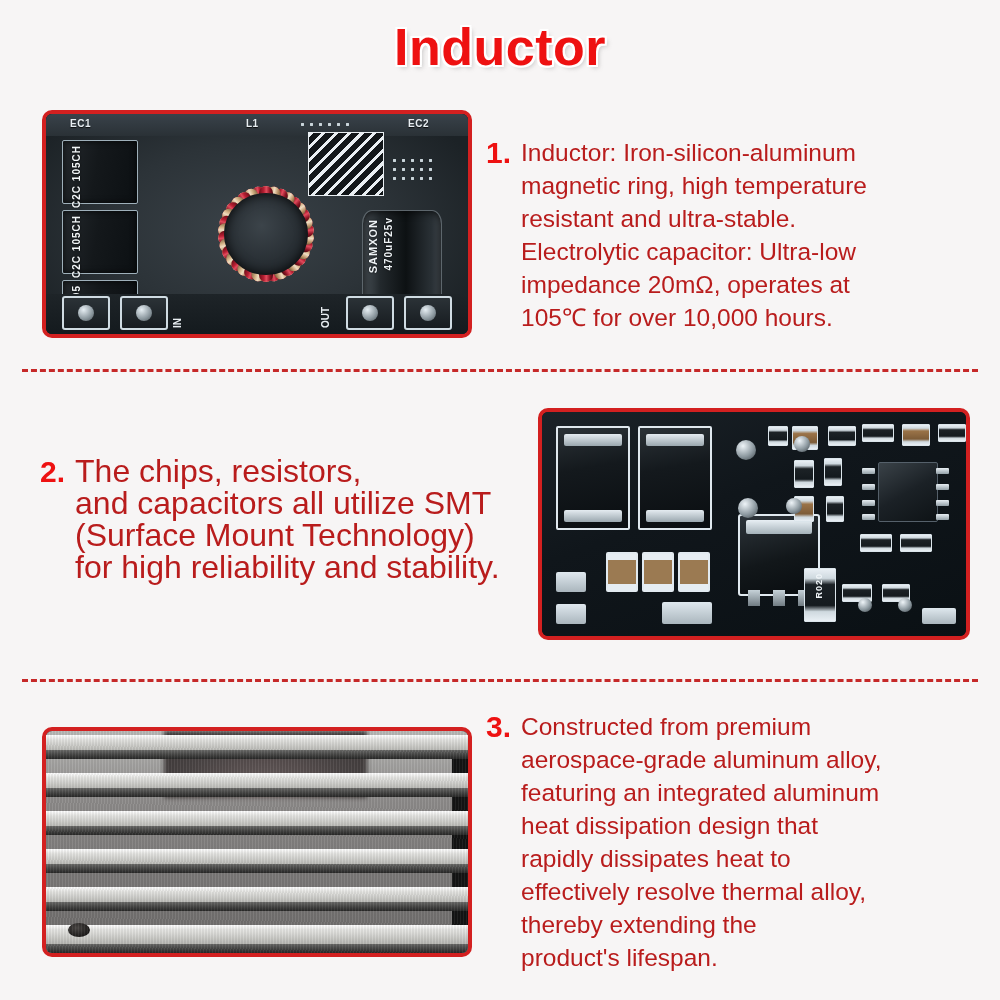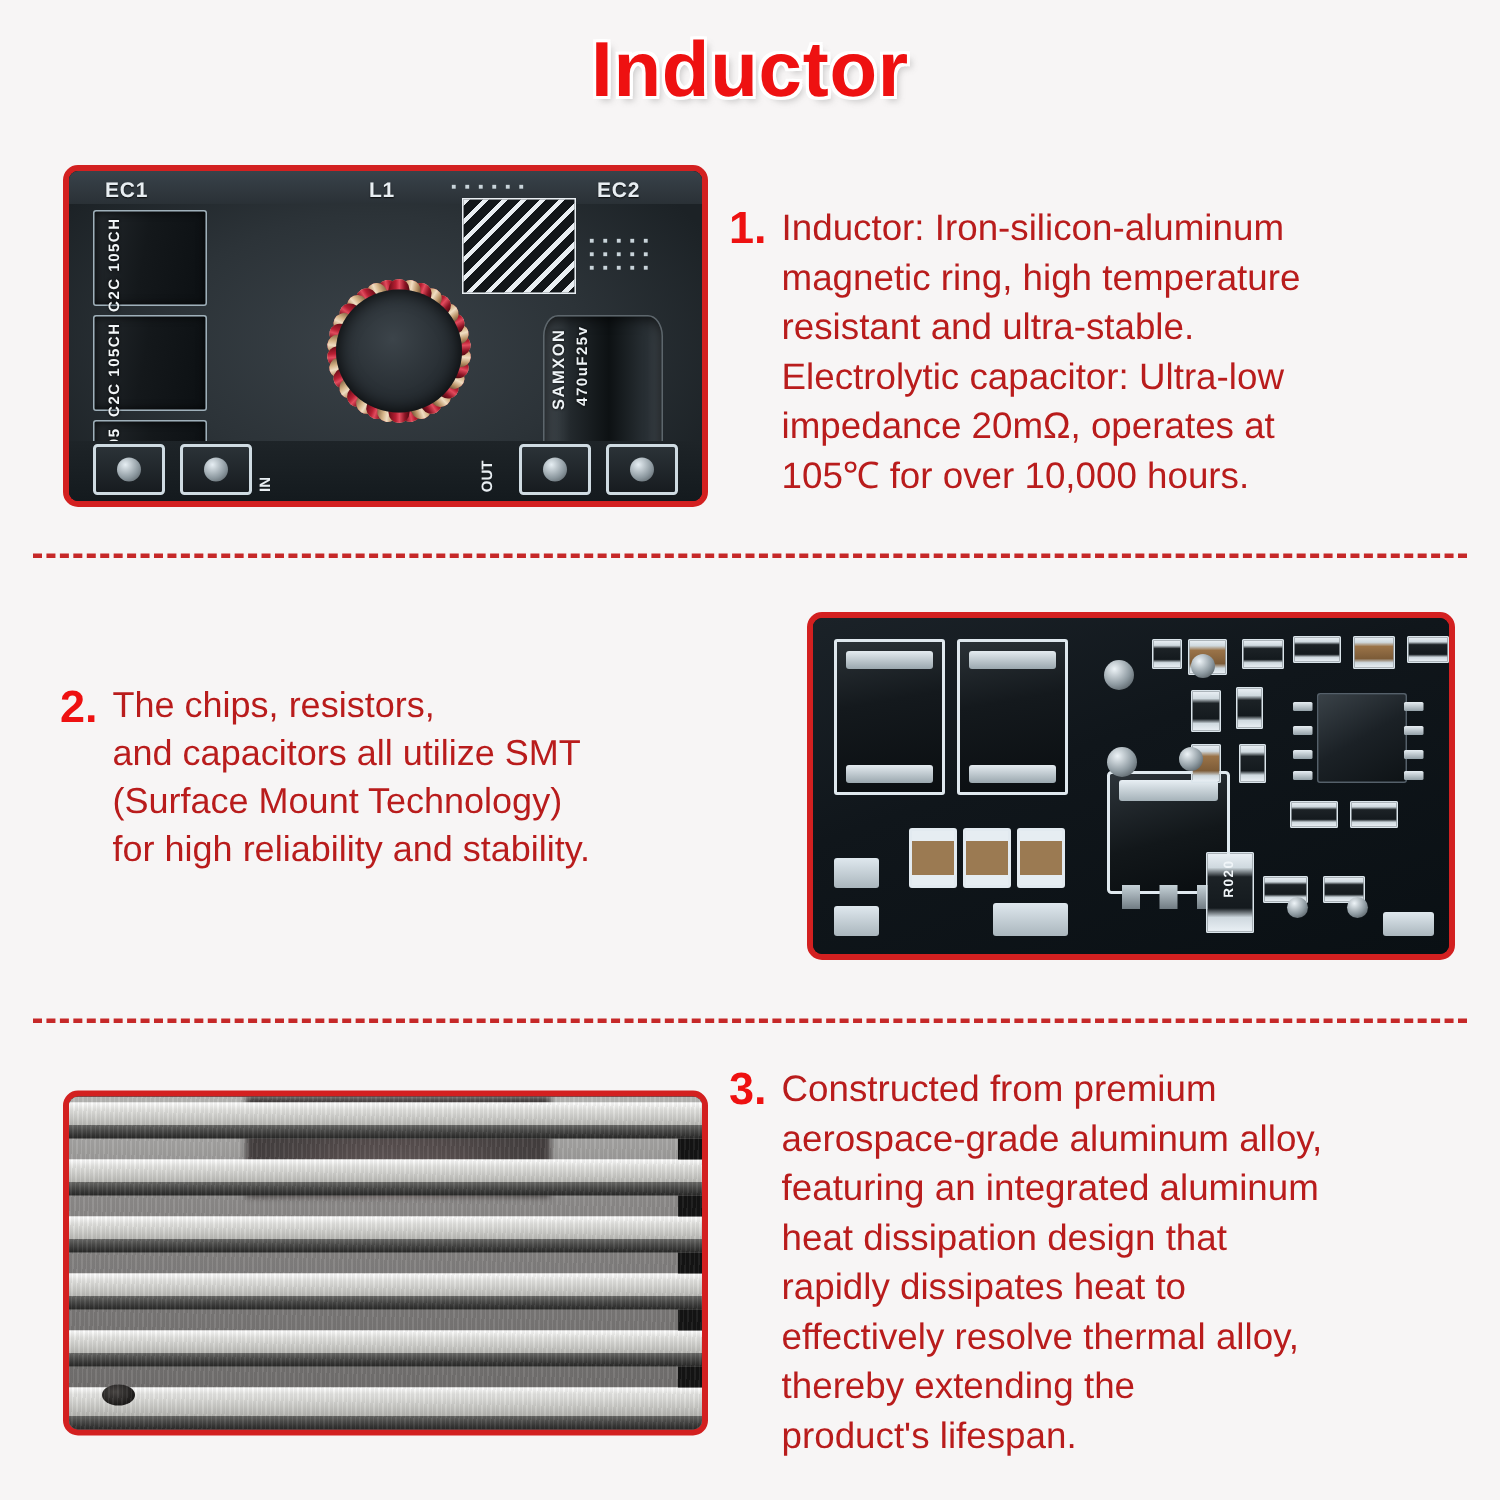--- a/index.html
+++ b/index.html
@@ -70,27 +70,27 @@
   }
   .pcb1-band-bot {
     position:absolute; left:0; right:0; bottom:0; height:40px;
     background: linear-gradient(180deg,#1e2428,#141a1e);
   }
   .silk {
     position: absolute;
     color: #e8eef2;
     font-family: "Liberation Sans", sans-serif;
     font-weight: bold;
-    font-size: 14px;
+    font-size: 10px;
     letter-spacing: 0.5px;
     text-shadow: 0 1px 1px rgba(0,0,0,0.8);
   }
   #silk-ec1 { left: 24px; top: 4px; }
   #silk-l1  { left: 200px; top: 4px; }
-  #silk-ec2 { left: 352px; top: 4px; }
+  #silk-ec2 { left: 362px; top: 4px; }
 
   
   .cap-blk {
     position: absolute;
     background: linear-gradient(100deg,#23282c 0%,#14181b 45%,#0c1013 100%);
     border: 1px solid #9fb0ba;
     border-radius: 2px;
     box-shadow: inset 0 0 6px rgba(0,0,0,0.8);
   }
   .cap-txt {
@@ -344,21 +344,21 @@
     margin-right: 10px;
   }
   .body-text {
     color: #b91c1c;
     font-size: 24.5px;
     line-height: 33px;
     font-family: "Liberation Sans", sans-serif;
     white-space: pre-line;
     flex: 1 1 auto;
   }
-  #text-2 .body-text { font-size: 24px; line-height: 32px; }
+  #text-2 .body-text { font-size: 32px; line-height: 32px; }
   #text-3 .body-text { font-size: 24.5px; line-height: 33px; }
 </style>
 </head>
 <body>
 
 <div class="page-title">Inductor</div>
 
 <div class="photo" id="photo-1">
   <div class="pcb-inner">
     <div class="pcb1-bg"></div>

